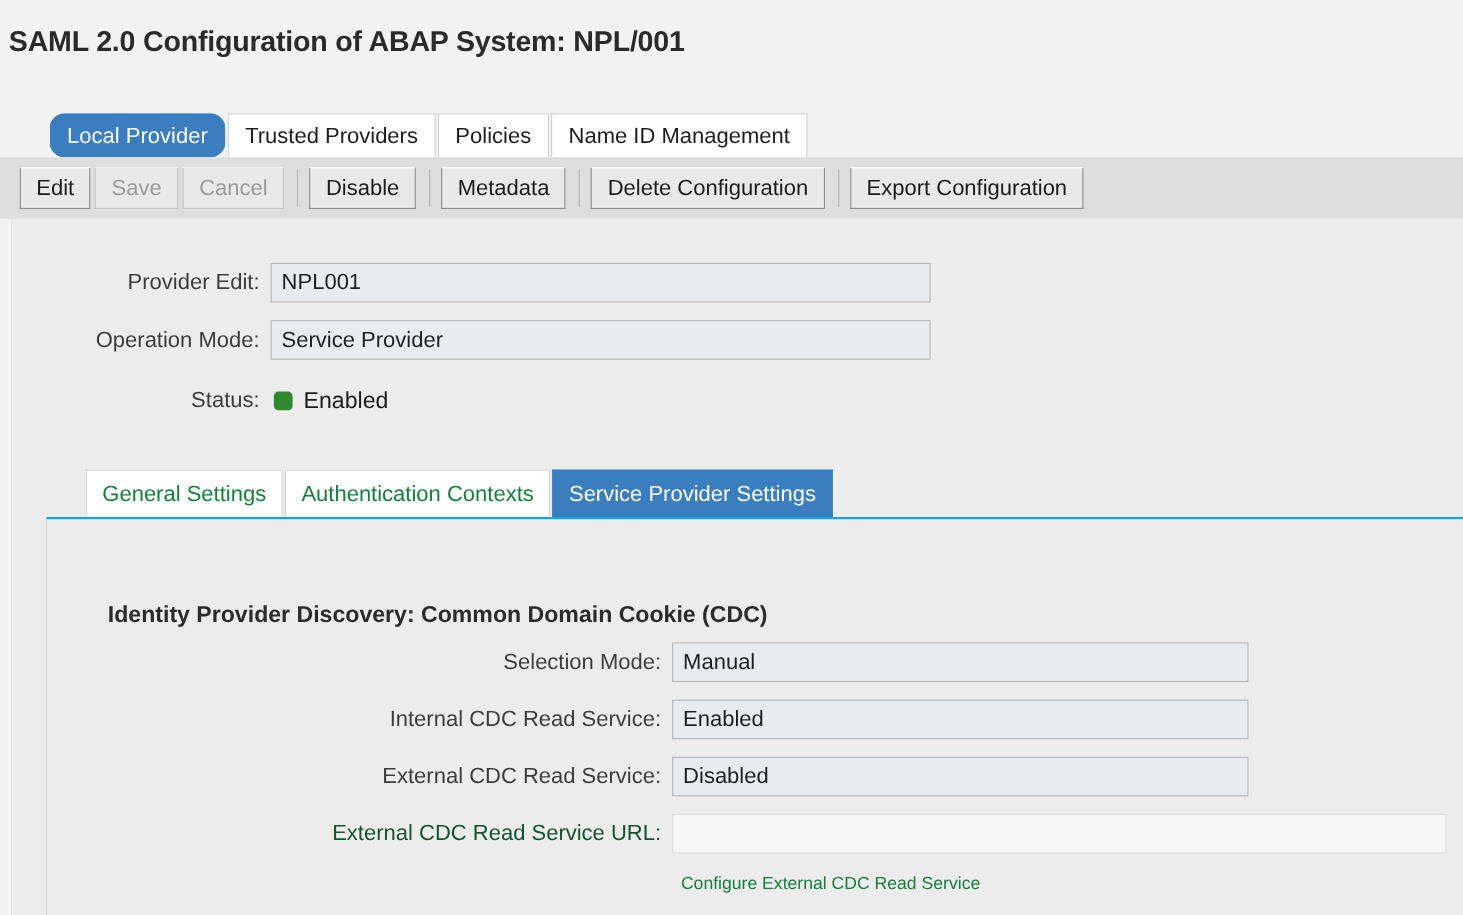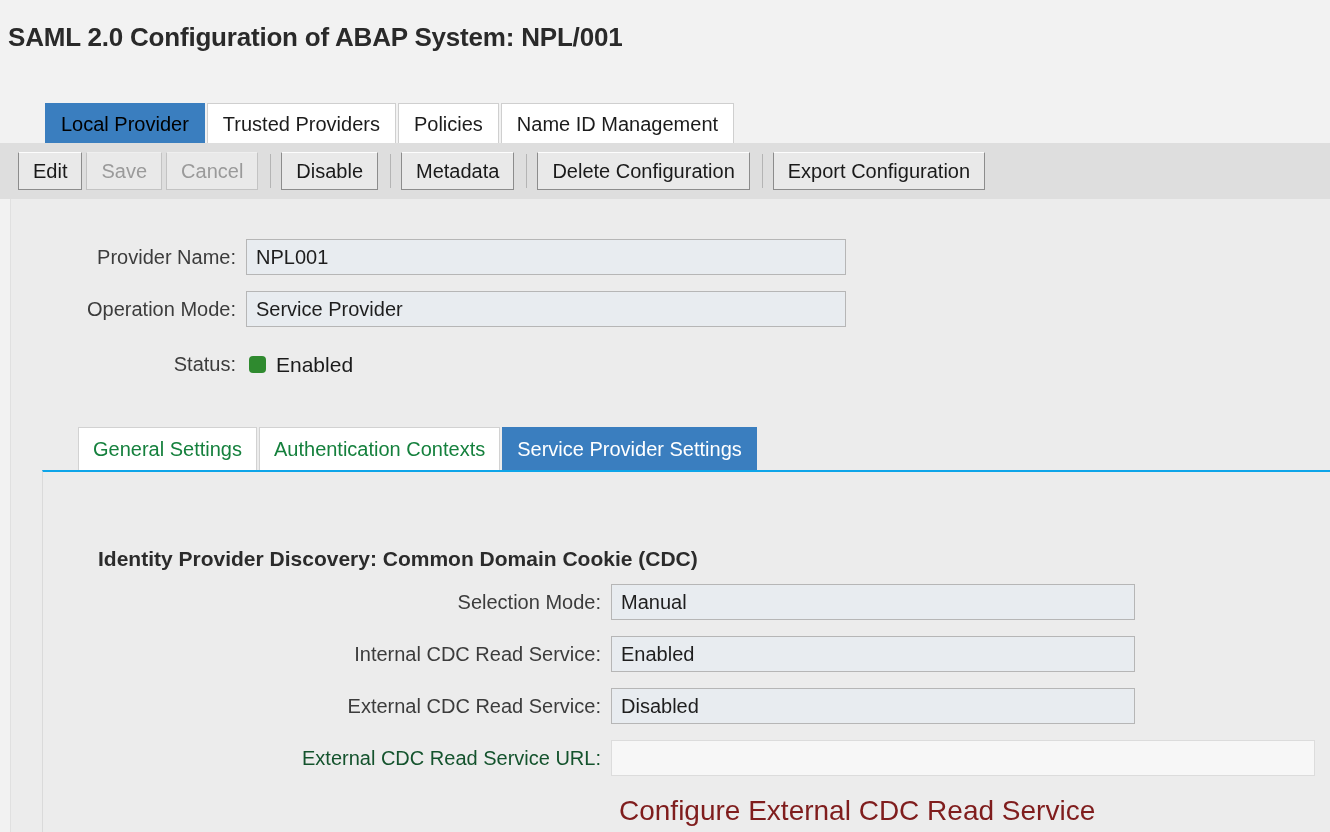--- a/index.html
+++ b/index.html
@@ -50,21 +50,22 @@
     border: 1px solid #cfcfcf;
     border-bottom: none;
     color: #1c1c1c;
     margin-right: 2px;
     white-space: nowrap;
     line-height: 1;
   }
   .main-tab.active {
     background: #3a7ebf;
     border-color: #3a7ebf;
-    color: #000000;
+    color: #ffffff;
+    border-radius: 14px;
   }
 
   
   .toolbar {
     position: absolute;
     left: 0;
     top: 143px;
     width: 1330px;
     height: 56px;
     background: #dedede;
@@ -238,22 +239,22 @@
     color: #1e1e1e;
     line-height: 1;
   }
   .cdc-input.disabled {
     background: #f7f7f7;
     border-color: #dcdcdc;
     color: #a2a2a2;
   }
   .cdc-link {
     position: absolute;
-    font-size: 28px;
-    color: #7f1d1d;
+    font-size: 16px;
+    color: #15803d;
     white-space: nowrap;
   }
 </style>
 </head>
 <body>
 
 <div class="page-title">SAML 2.0 Configuration of ABAP System: NPL/001</div>
 
 <div class="main-tabstrip">
   <div class="main-tab active" style="background: rgb(58, 126, 191); border-color: rgb(58, 126, 191);">
@@ -294,21 +295,21 @@
   </div>
   <div class="tb-sep"></div>
   <div class="tb-btn">
     <span>Export Configuration</span>
   </div>
 </div>
 
 <div class="outer-panel">
 
   <div class="form-row" style="top:40px;">
-    <div class="form-label">Provider Name:</div>
+    <div class="form-label">Provider Edit:</div>
     <div class="form-input" style="width:600px;">
       <span>NPL001</span>
     </div>
   </div>
 
   <div class="form-row" style="top:92px;">
     <div class="form-label">Operation Mode:</div>
     <div class="form-input" style="width:600px;">
       <span>Service Provider</span>
     </div>

